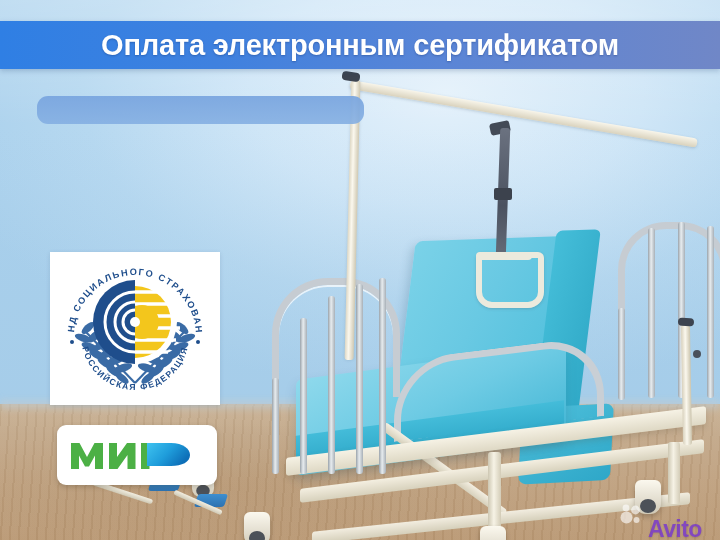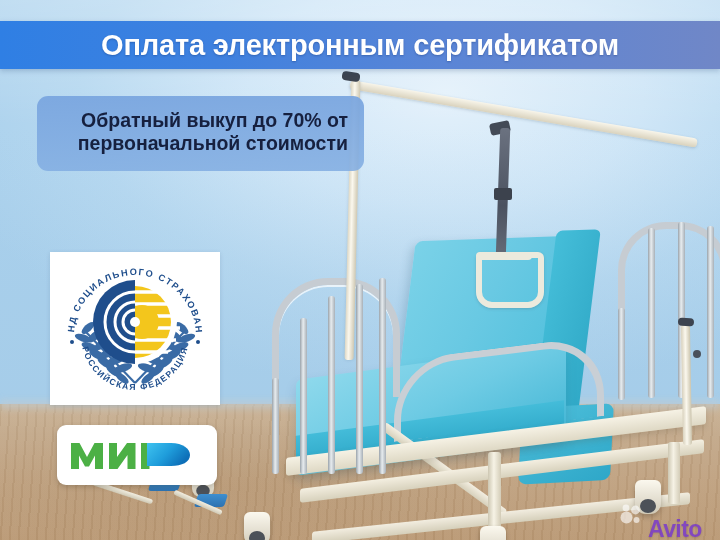--- a/index.html
+++ b/index.html
@@ -250,21 +250,20 @@
     <div class="strap"></div>
     <div class="strap-buck"></div>
     <div class="handle"></div>
   </div>
 
   <div class="banner">
     <div class="banner-title">Оплата электронным сертификатом</div>
   </div>
 
   <div class="feature-box">
-    <div class="feature-line">Обратный выкуп до 70% от первоначальной стоимости</div>
   </div>
 
   <div class="fss-card">
     <div class="fss-wrap">
       <svg viewBox="0 0 170 153" width="170" height="153" aria-hidden="true">
         <defs>
           <path id="arcTop" d="M 24 84 A 61 61 0 0 1 146 84"></path>
           <path id="arcBot" d="M 31 84 A 54 54 0 0 0 139 84"></path>
         </defs>
 

